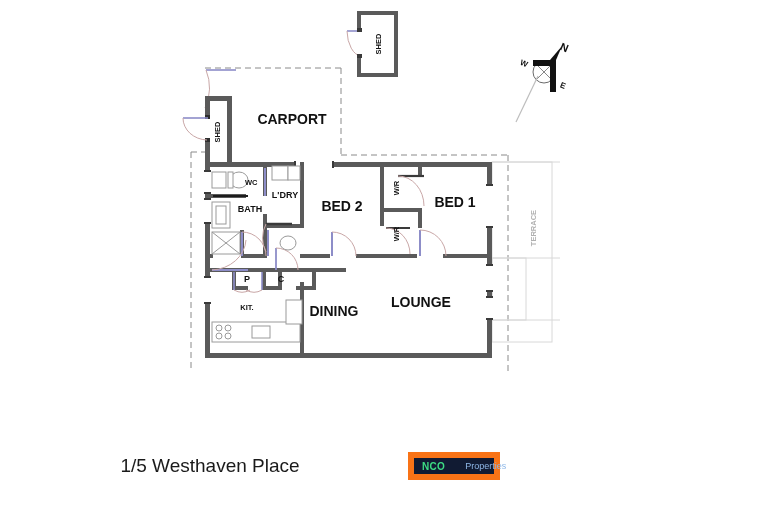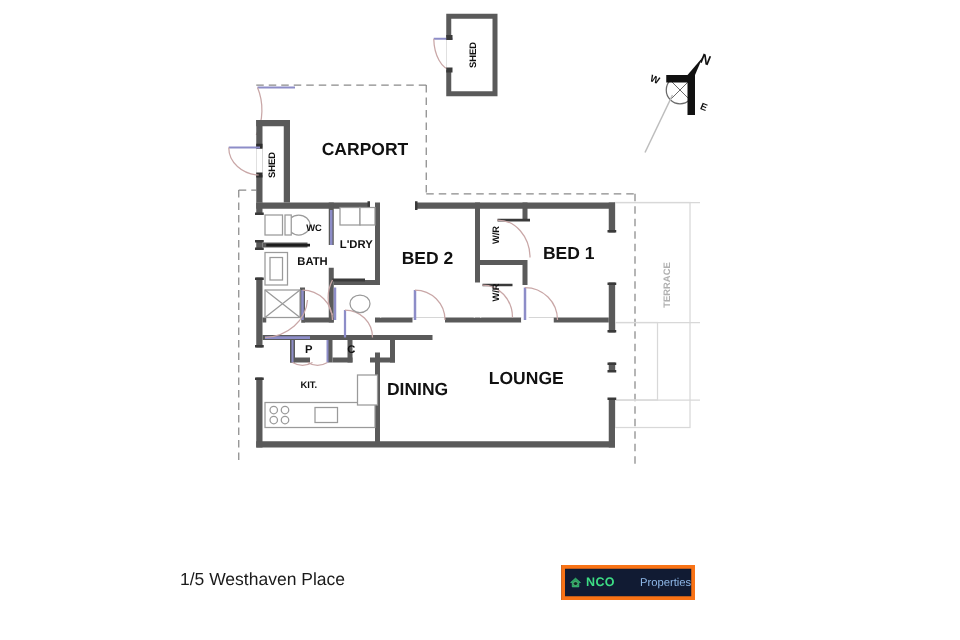--- a/index.html
+++ b/index.html
@@ -6,23 +6,23 @@
   body{width:768px;height:512px;overflow:hidden;font-family:"Liberation Sans",sans-serif;}
   #plan{position:relative;width:768px;height:512px;background:#ffffff;}
   svg{display:block;}
   .roomlabel{font-family:"Liberation Sans",sans-serif;font-weight:bold;fill:#111111;}
   .big{font-size:14px;}
   .med{font-size:9px;}
   .sml{font-size:7.5px;}
   .vert{font-size:7.5px;}
   .terr{font-size:7.5px;fill:#b0b0b0;font-weight:bold;}
   .title{position:absolute;left:0;top:455px;width:420px;text-align:center;
-         font-size:14px;color:#1a1a1a;font-family:"Liberation Sans",sans-serif;}
-  .logo{position:absolute;left:449px;top:452px;width:107px;height:28px;
-        background:#111b33;border:3px solid #f97316;display:flex;align-items:center;
+         font-size:19px;color:#1a1a1a;font-family:"Liberation Sans",sans-serif;}
+  .logo{position:absolute;left:408px;top:452px;width:92px;height:28px;
+        background:#111b33;border:6px solid #f97316;display:flex;align-items:center;
         padding-left:4px;box-sizing:border-box;}
   .logo .nco{color:#3ddc84;font-size:10px;font-weight:bold;margin-left:4px;letter-spacing:.3px;}
   .logo .props{color:#8fb8e8;font-size:9px;margin-left:20px;}
 </style>
 </head>
 <body>
 
 <div id="plan">
 
   <svg width="768" height="512" viewBox="0 0 768 512">

